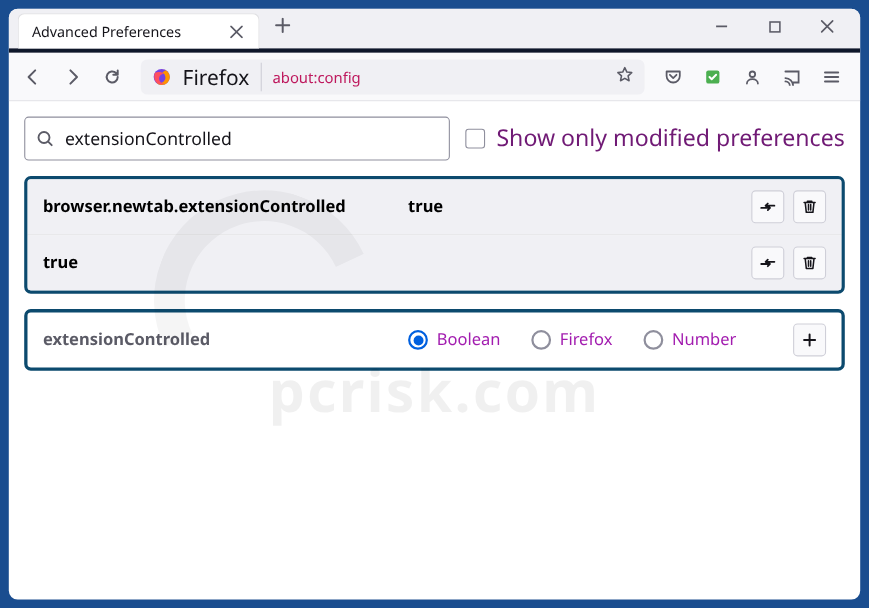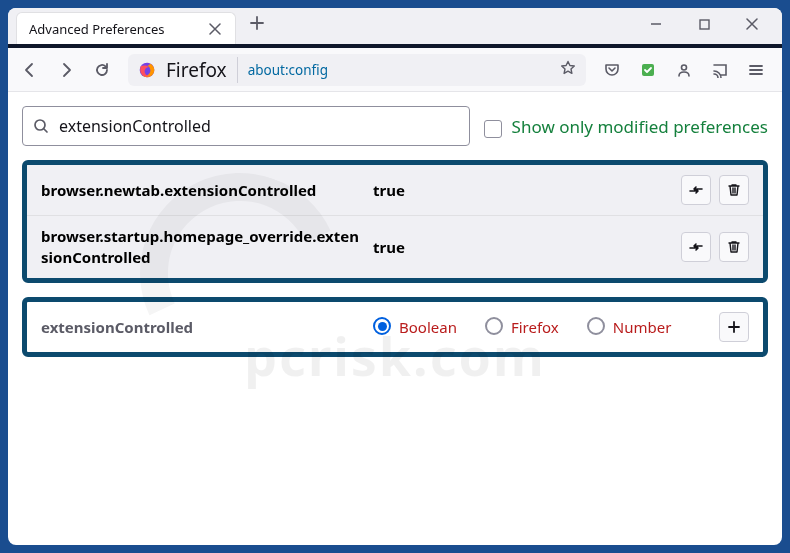--- a/index.html
+++ b/index.html
@@ -9,40 +9,40 @@
 .tab{display:flex;align-items:center;gap:8px;background:#fff;border-radius:6px 6px 0 0;padding:8px 12px;margin-top:4px;font-size:13px;color:#15141a;min-width:220px;border:1px solid #e0e0e3;border-bottom:none}
 .tab-close{width:16px;height:16px;display:flex;align-items:center;justify-content:center;margin-left:auto;cursor:pointer;color:#5b5b66}
 .newtab{width:30px;height:30px;display:flex;align-items:center;justify-content:center;margin-left:6px;color:#5b5b66;font-size:18px;cursor:pointer;border-radius:4px}
 .wincontrols{margin-left:auto;display:flex;gap:4px}
 .wincontrols div{width:44px;height:32px;display:flex;align-items:center;justify-content:center;color:#5b5b66;cursor:pointer}
 .toolbar{display:flex;align-items:center;height:44px;padding:0 10px 0 6px;gap:4px;background:#f9f9fb;border-bottom:1px solid #e5e5e9}
 .nav-btn{width:32px;height:32px;display:flex;align-items:center;justify-content:center;color:#5b5b66;border-radius:6px;cursor:pointer}
 .urlbar{flex:1;display:flex;align-items:center;height:32px;background:#f0f0f4;border-radius:6px;padding:0 10px;margin:0 6px;gap:10px}
 .ff-logo{width:18px;height:18px}
 .url-identity{font-size:19px;color:#15141a;padding-right:10px;border-right:1px solid #cfcfd8}
-.url-text{font-size:13.5px;color:#0369a1}
+.url-text{font-size:13.5px;color:#be185d}
 .url-star{margin-left:auto;color:#5b5b66}
 .toolbar-right{display:flex;gap:4px}
 .content{flex:1;padding:14px 14px;display:flex;flex-direction:column;gap:14px;overflow:auto}
 .search-row{display:flex;align-items:center;gap:14px}
 .searchbox{flex:1;display:flex;align-items:center;height:40px;border:1px solid #8f8f9d;border-radius:4px;padding:0 10px;gap:10px}
 .searchbox svg{color:#5b5b66}
 .searchbox span{font-size:16px;color:#15141a}
-.checkbox-wrap{display:flex;align-items:flex-end;gap:10px;font-size:17px;color:#15803d}
+.checkbox-wrap{display:flex;align-items:center;gap:10px;font-size:21px;color:#701a75}
 .checkbox{width:18px;height:18px;border:1.5px solid #8f8f9d;border-radius:3px;cursor:pointer}
-.pref-list{border:5px solid #0c4a6e;border-radius:6px;overflow:hidden}
+.pref-list{border:3px solid #0c4a6e;border-radius:6px;overflow:hidden}
 .pref-row{display:flex;align-items:center;padding:10px 14px;font-size:15px;gap:12px}
 .pref-modified{background:#f0f0f4;font-weight:700}
 .pref-name{width:320px;word-break:break-all;line-height:1.4}
 .pref-value{flex:1}
 .pref-actions{display:flex;gap:8px}
 .icon-btn{width:30px;height:30px;border:1px solid #cfcfd8;border-radius:4px;background:#f9f9fb;display:flex;align-items:center;justify-content:center;cursor:pointer;color:#15141a}
 .pref-add{color:#5b5b66;font-weight:700}
 .radio-group{display:flex;gap:28px;flex:1}
-.radio{display:flex;align-items:flex-start;gap:8px;cursor:pointer;font-size:15px;color:#b91c1c}
+.radio{display:flex;align-items:center;gap:8px;cursor:pointer;font-size:15px;color:#a21caf}
 .radio-circle{width:18px;height:18px;border:2px solid #8f8f9d;border-radius:50%;display:flex;align-items:center;justify-content:center}
 .radio-circle.selected{border-color:#0060df}
 .radio-circle.selected::after{content:"";width:9px;height:9px;background:#0060df;border-radius:50%}
 .sep{height:1px;background:#e0e0e3;margin:0}
 .watermark{position:absolute;left:50%;top:58%;transform:translate(-50%,-50%);font-size:52px;font-weight:700;color:rgba(0,0,0,0.06);letter-spacing:2px;pointer-events:none;white-space:nowrap}
 .watermark-arc{position:absolute;left:30%;top:40%;width:200px;height:200px;border:28px solid rgba(0,0,0,0.04);border-radius:50%;border-right-color:transparent;border-bottom-color:transparent;transform:translate(-50%,-50%) rotate(20deg);pointer-events:none}
 </style>
 </head>
 <body>
 
@@ -172,21 +172,20 @@
             </div>
           <div class="icon-btn">
               <svg width="14" height="14" viewBox="0 0 14 14">
                 <path d="M2 3h10M5 3V2h4v1M3 3l1 9h6l1-9M6 5v5M8 5v5" stroke="currentColor" stroke-width="1.4" fill="none" stroke-linecap="round" stroke-linejoin="round"></path>
               </svg>
             </div>
         </div>
       </div>
       <div class="sep"></div>
       <div class="pref-row pref-modified">
-        <div class="pref-name">browser.startup.homepage_override.extensionControlled</div>
         <div class="pref-value">true</div>
         <div class="pref-actions">
           <div class="icon-btn">
               <svg width="16" height="16" viewBox="0 0 16 16">
                 <path d="M2 9h8l-2 2m2-2l-2-2M14 7H6l2-2M6 7l2 2" stroke="currentColor" stroke-width="1.6" fill="none" stroke-linecap="round" stroke-linejoin="round"></path>
               </svg>
             </div>
           <div class="icon-btn">
               <svg width="14" height="14" viewBox="0 0 14 14">
                 <path d="M2 3h10M5 3V2h4v1M3 3l1 9h6l1-9M6 5v5M8 5v5" stroke="currentColor" stroke-width="1.4" fill="none" stroke-linecap="round" stroke-linejoin="round"></path>

